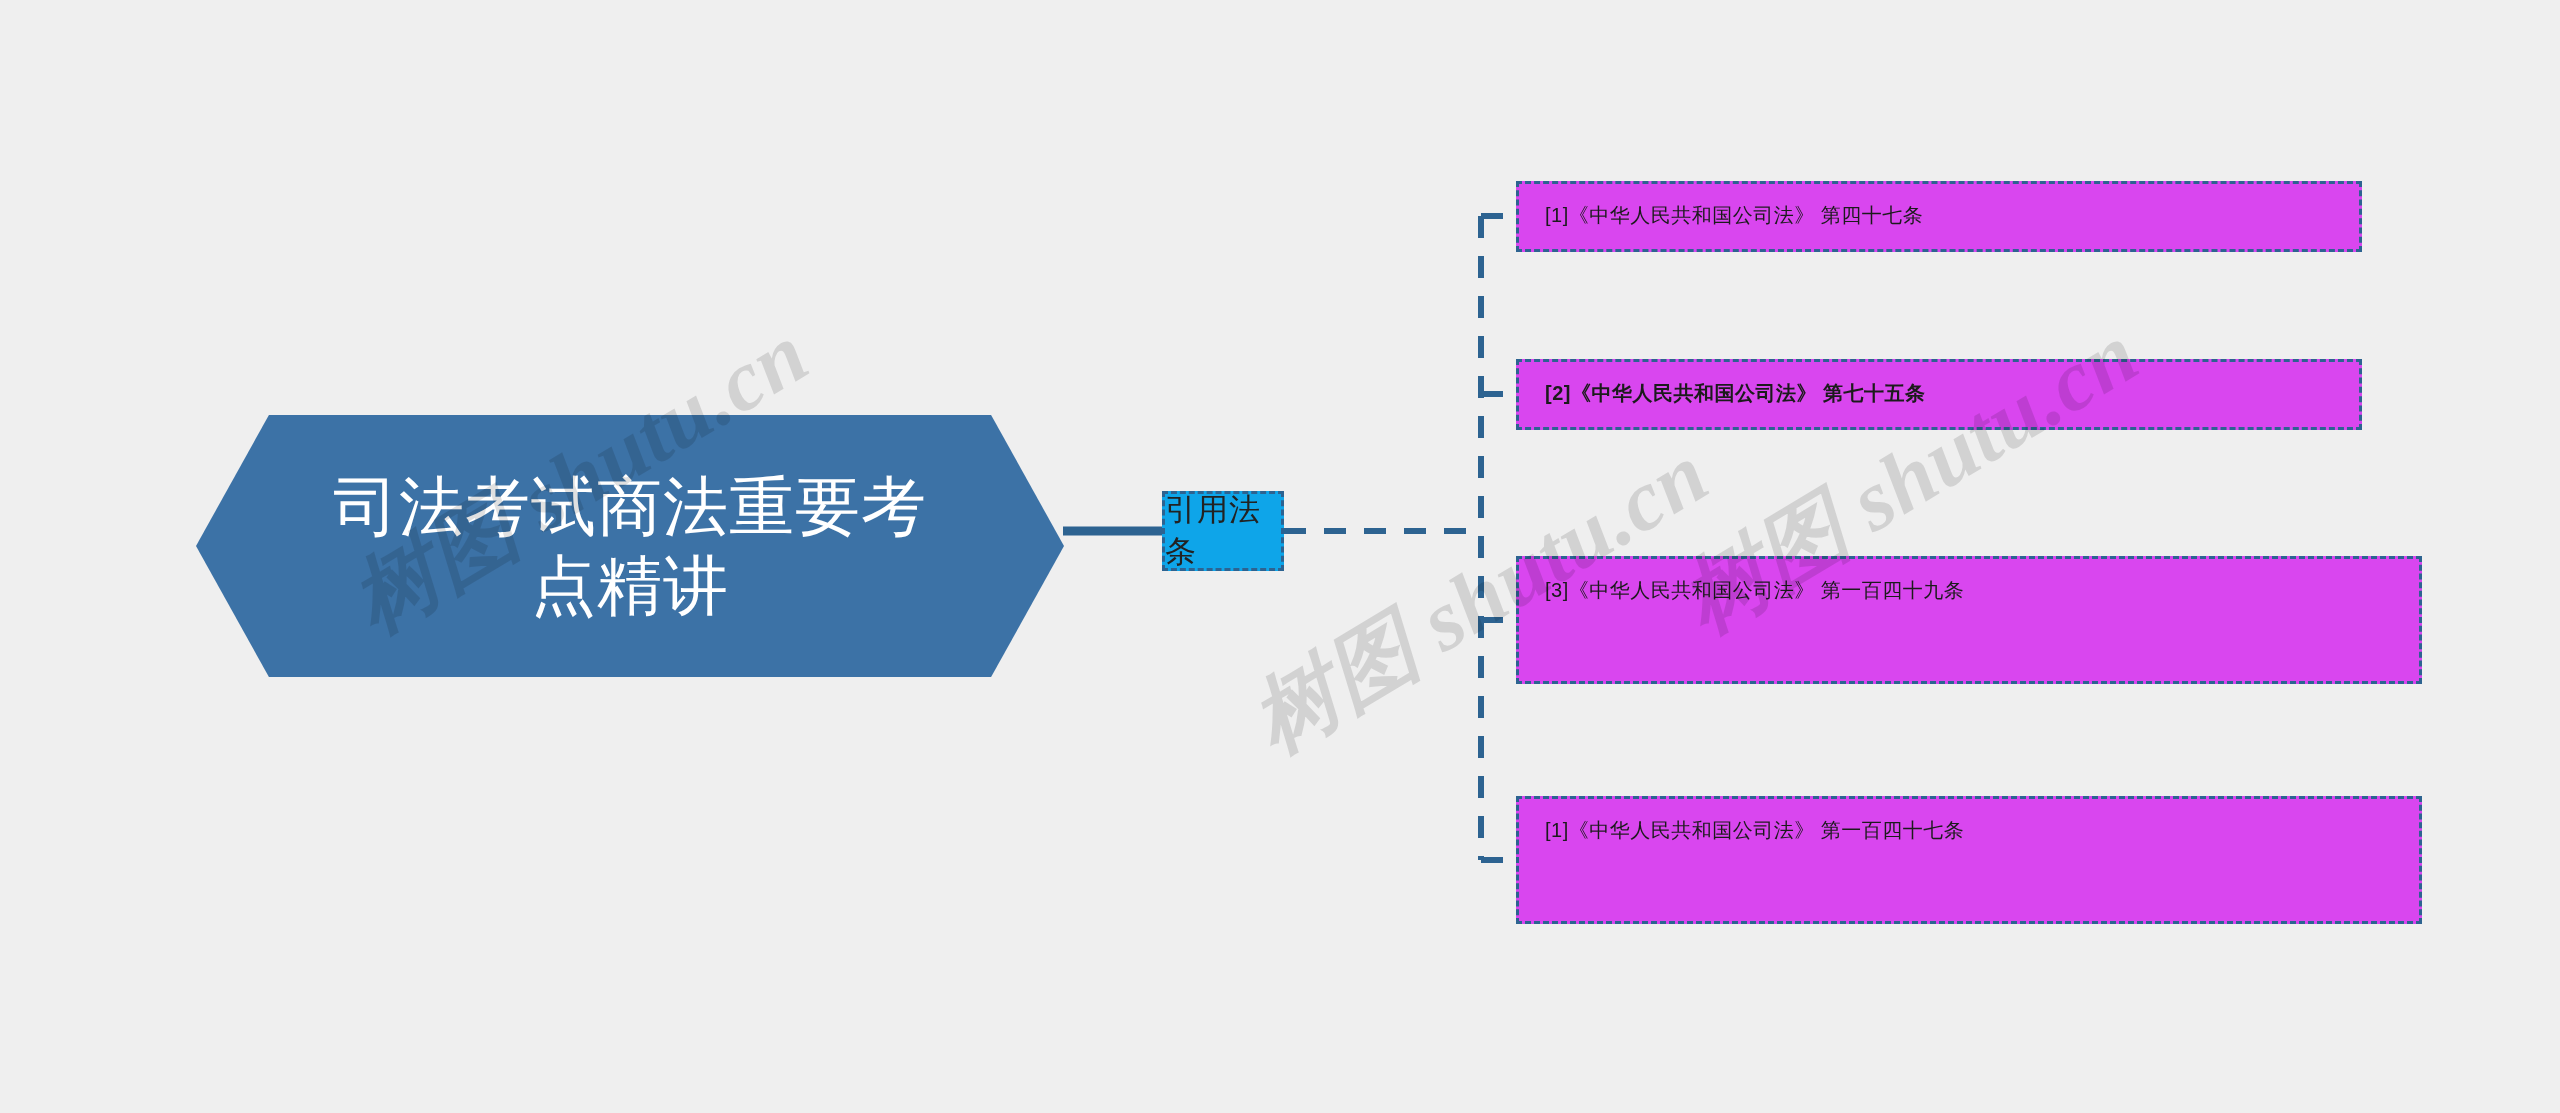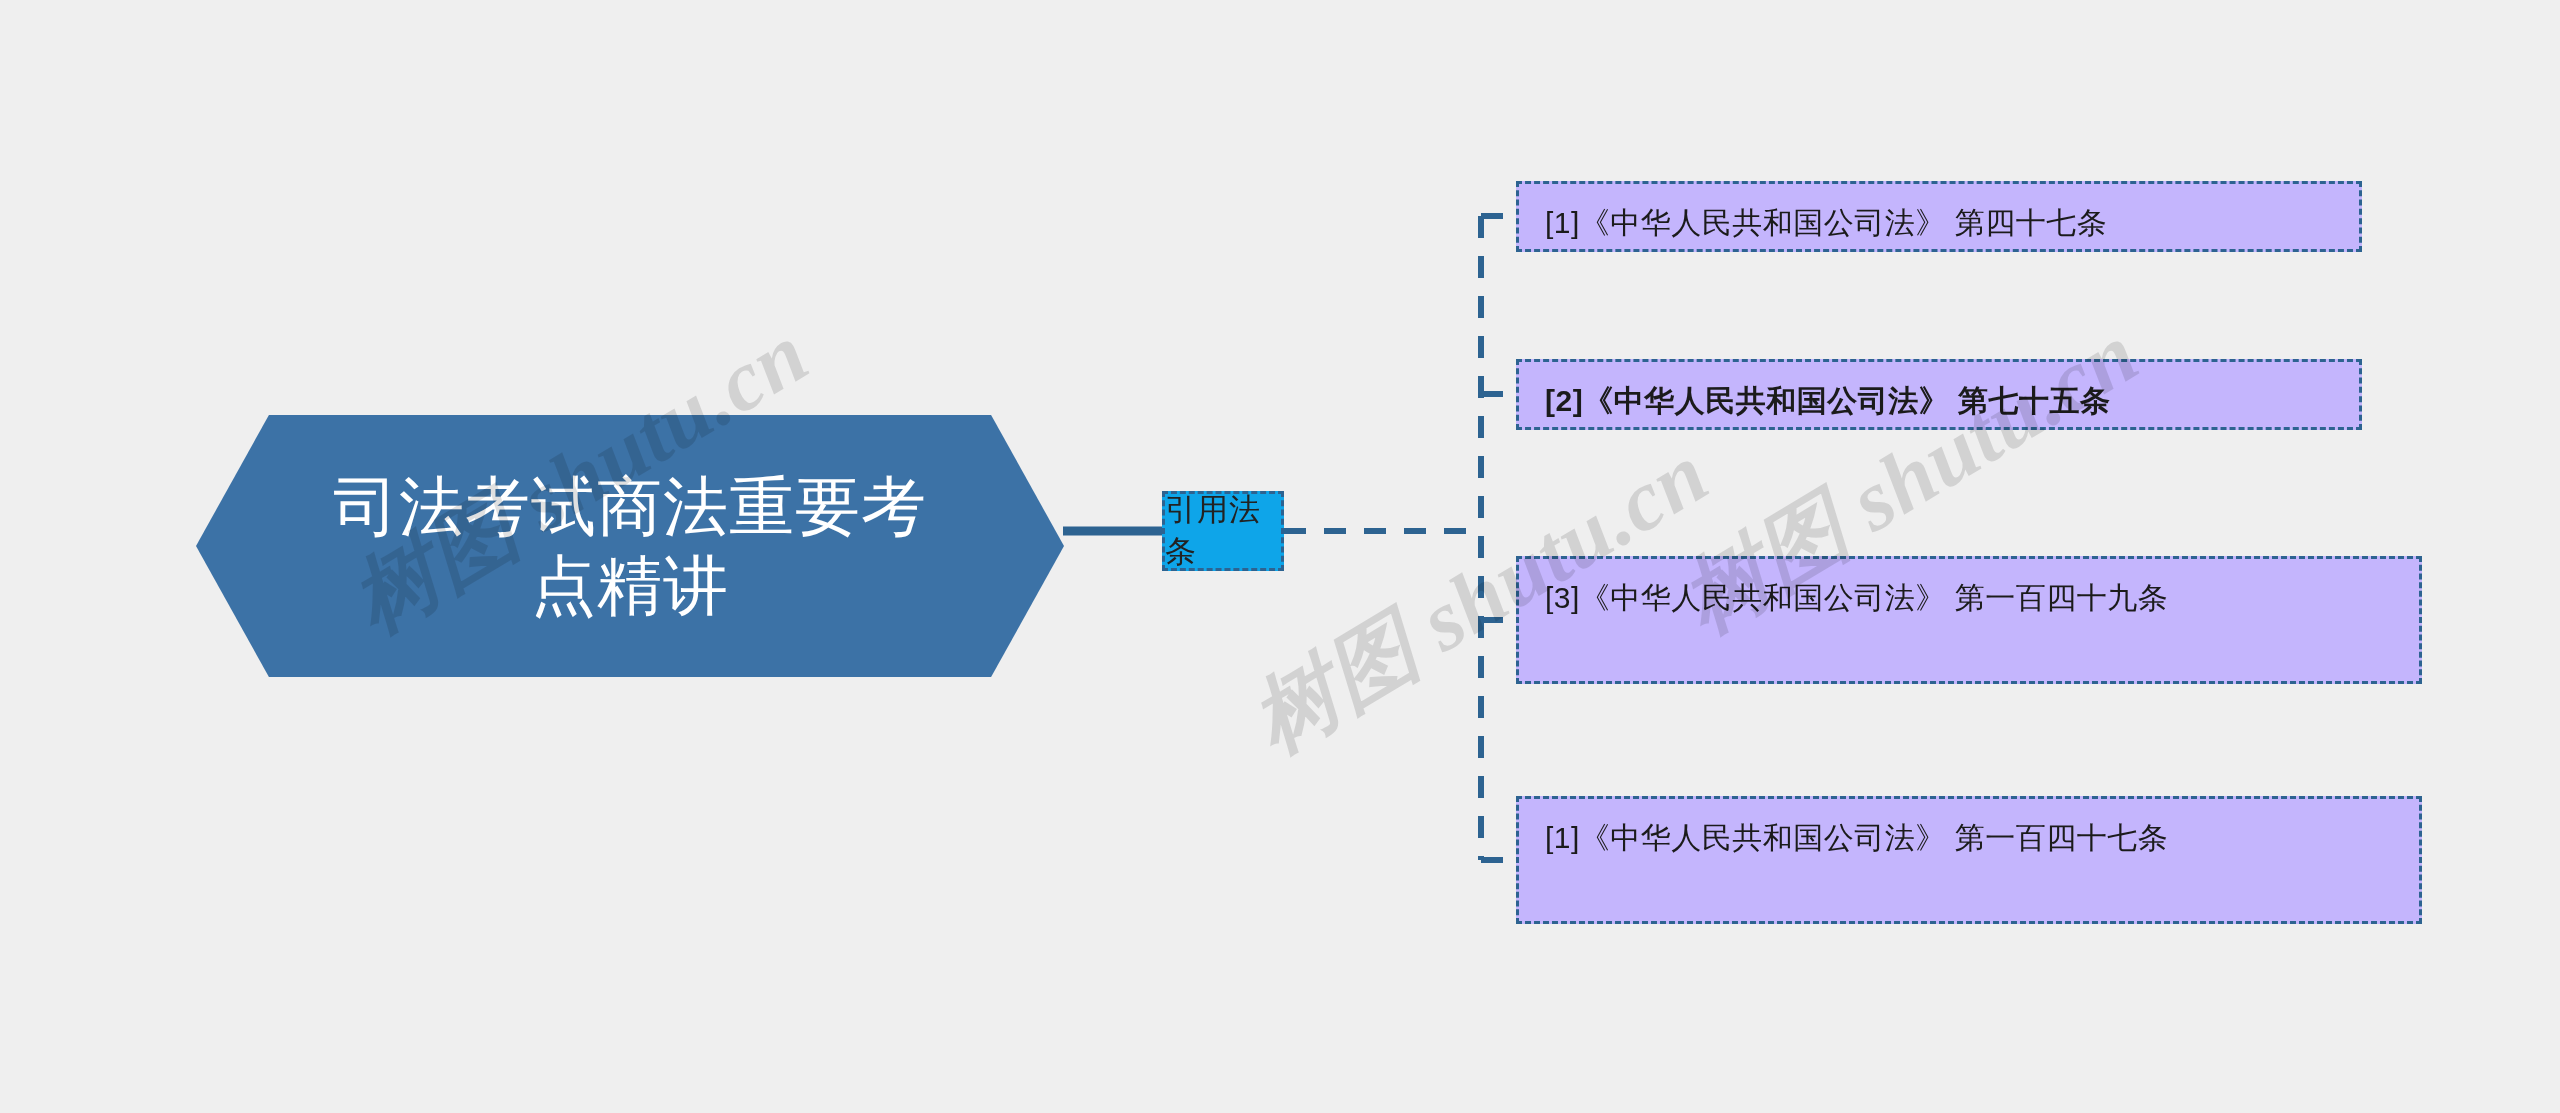--- a/index.html
+++ b/index.html
@@ -102,25 +102,25 @@
     justify-content: center;
     color: #222222;
     font-size: 31px;
     z-index: 20;
     letter-spacing: 1px;
   }
 
   
   .leaf {
     position: absolute;
-    background: #c4b5fd;
+    background: #d946ef;
     border: 3px dashed #2D6391;
     box-sizing: border-box;
     color: #1B1B1B;
-    font-size: 30px;
+    font-size: 20px;
     line-height: 1.55;
     padding: 16px 22px 16px 26px;
     z-index: 20;
     letter-spacing: 0.5px;
   }
   #leaf-1 { left: 1516px; top: 181px;  width: 846px; height: 71px; }
   #leaf-2 { left: 1516px; top: 359px;  width: 846px; height: 71px; font-weight: bold; }
   #leaf-3 { left: 1516px; top: 556px;  width: 906px; height: 128px; }
   #leaf-4 { left: 1516px; top: 796px;  width: 906px; height: 128px; }
 </style>

